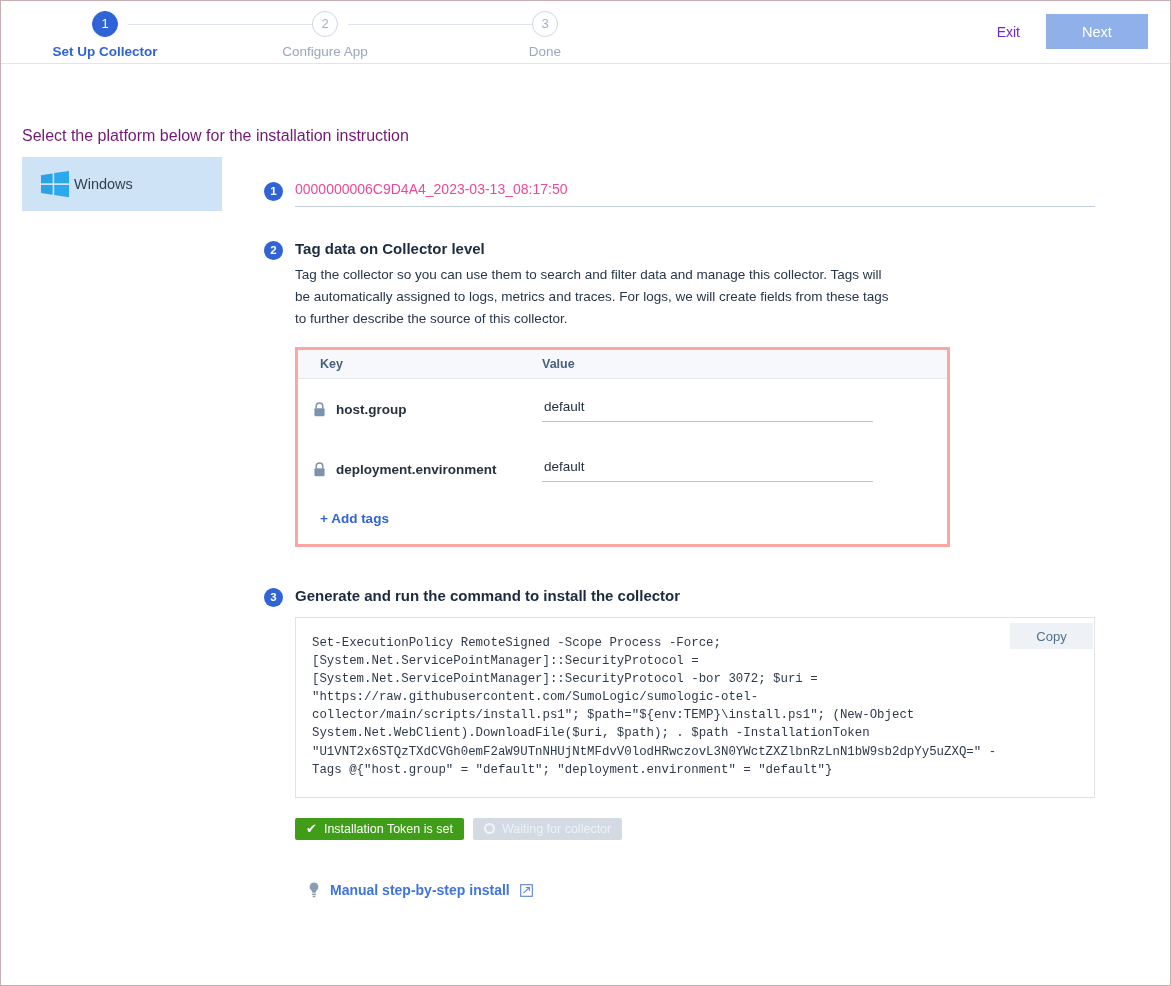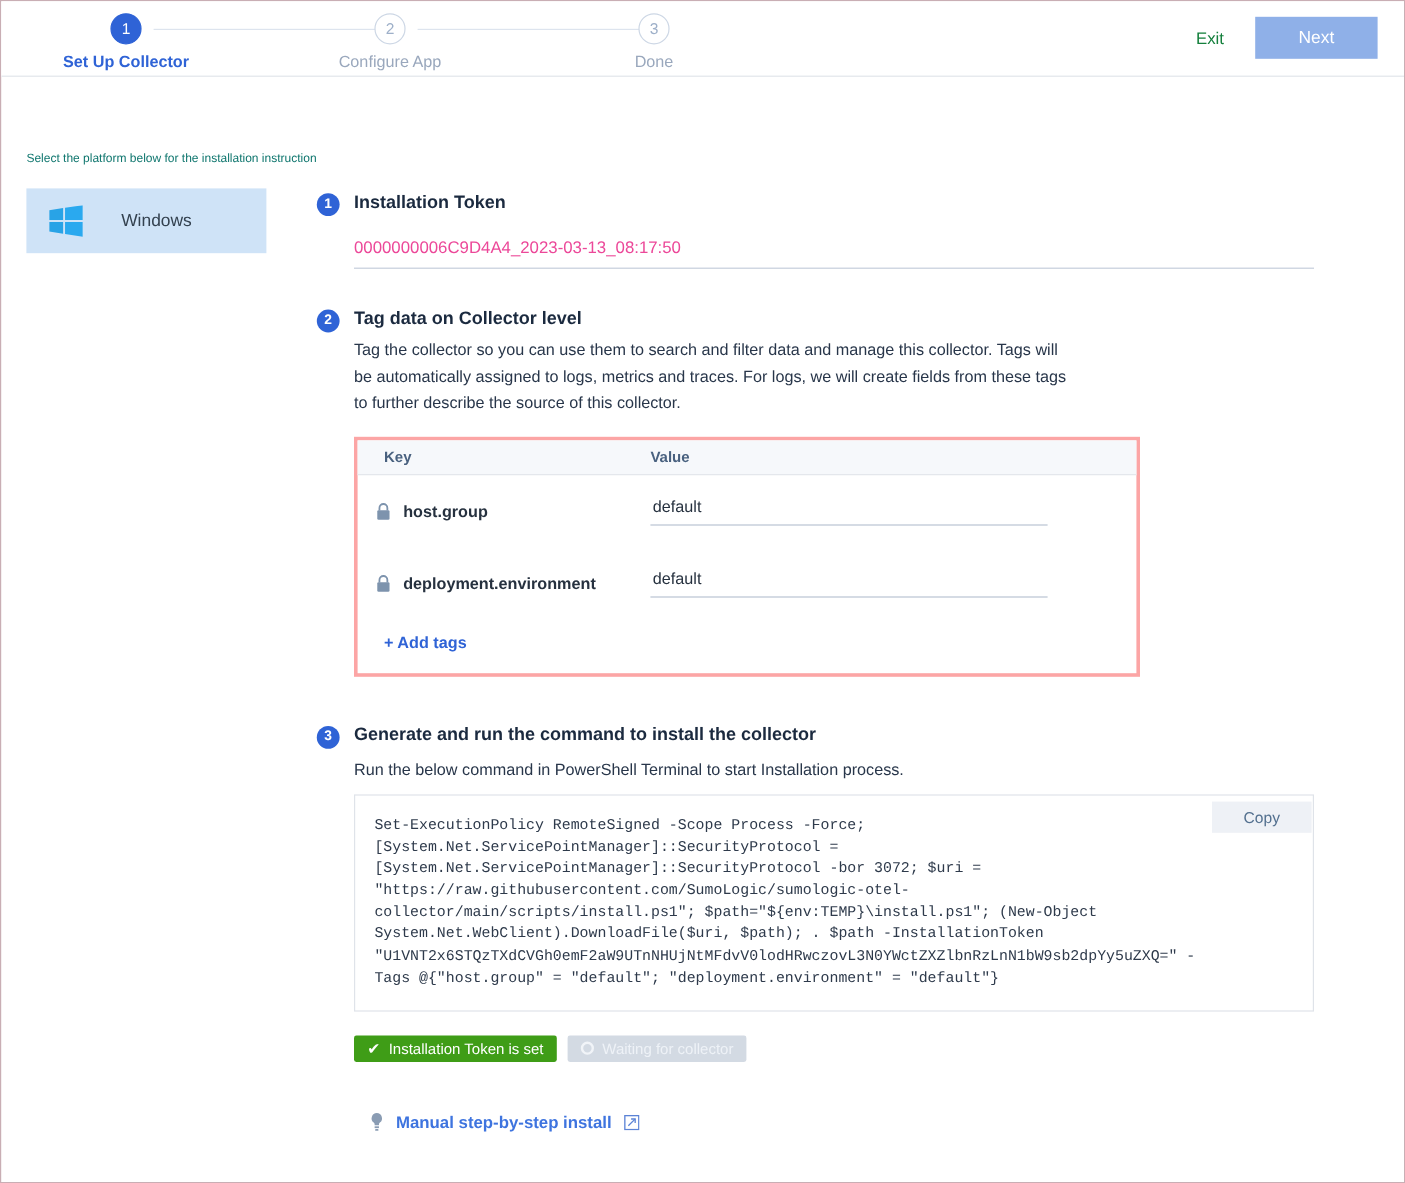--- a/index.html
+++ b/index.html
@@ -81,21 +81,21 @@
 
   #topactions {
     position: absolute;
     right: 22px; top: 13px;
     display: flex;
     align-items: center;
     gap: 22px;
   }
   #exit-btn {
     font-size: 14px;
-    color: #15803d;
+    color: #6d28d9;
     background: none;
     border: none;
     cursor: pointer;
     font-family: inherit;
     padding: 6px 4px;
   }
   #next-btn {
     width: 102px; height: 35px;
     background: #8fb0e8;
     color: #ffffff;
@@ -103,35 +103,35 @@
     font-size: 14.5px;
     font-family: inherit;
     cursor: default;
   }
 
   
   #content { position: relative; }
   #platform-prompt {
     position: absolute;
     left: 21px; top: 63px;
-    font-size: 10px;
-    color: #0f766e;
+    font-size: 16px;
+    color: #701a75;
   }
   #platform-list {
     position: absolute;
     left: 21px; top: 93px;
     width: 200px;
   }
   .platform-card {
     width: 200px; height: 54px;
     background: #cfe3f7;
     display: flex;
     align-items: center;
     padding-left: 19px;
-    gap: 32px;
+    gap: 5px;
     cursor: pointer;
   }
   .platform-card .plabel {
     font-size: 14.5px;
     color: #33414f;
   }
   .win-logo {
     width: 28px; height: 27px;
     display: block;
   }
@@ -367,21 +367,20 @@
         </span>
         <span class="plabel">Windows</span>
       </div>
     </div>
 
     <div id="instructions">
 
 
       <div id="sec-token" class="numbered">
         <div class="num">1</div>
-        <div class="sec-title">Installation Token</div>
         <div id="token-value">0000000006C9D4A4_2023-03-13_08:17:50</div>
       </div>
 
       <div id="sec-tags" class="numbered">
         <div class="num">2</div>
         <div class="sec-title">Tag data on Collector level</div>
         <div id="tags-desc">Tag the collector so you can use them to search and filter data and manage this collector. Tags will be automatically assigned to logs, metrics and traces. For logs, we will create fields from these tags to further describe the source of this collector.</div>
 
         <div id="tag-table">
           <div id="tag-head">
@@ -419,21 +418,20 @@
             </div>
           </div>
 
           <div id="add-tags">+ Add tags</div>
         </div>
       </div>
 
       <div id="sec-run" class="numbered">
         <div class="num">3</div>
         <div class="sec-title">Generate and run the command to install the collector</div>
-        <div id="run-desc">Run the below command in PowerShell Terminal to start Installation process.</div>
 
         <div id="code-wrap">
           <pre id="code-block">Set-ExecutionPolicy RemoteSigned -Scope Process -Force; [System.Net.ServicePointManager]::SecurityProtocol = [System.Net.ServicePointManager]::SecurityProtocol -bor 3072; $uri = "https://raw.githubusercontent.com/SumoLogic/sumologic-otel-collector/main/scripts/install.ps1"; $path="${env:TEMP}\install.ps1"; (New-Object System.Net.WebClient).DownloadFile($uri, $path); . $path -InstallationToken "U1VNT2x6STQzTXdCVGh0emF2aW9UTnNHUjNtMFdvV0lodHRwczovL3N0YWctZXZlbnRzLnN1bW9sb2dpYy5uZXQ=" -Tags @{"host.group" = "default"; "deployment.environment" = "default"}</pre>
           <button id="copy-btn">Copy</button>
         </div>
 
         <div id="badges">
           <div class="badge ok">
             <span class="check-mark">✔</span>
             <span>Installation Token is set</span>

